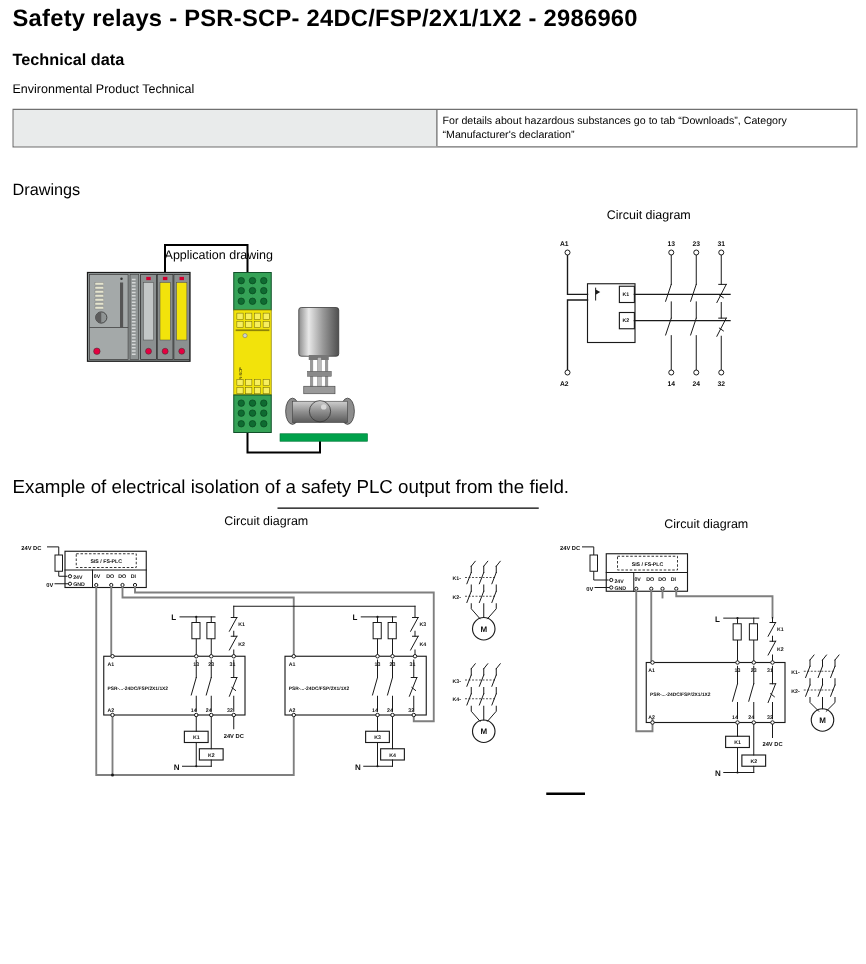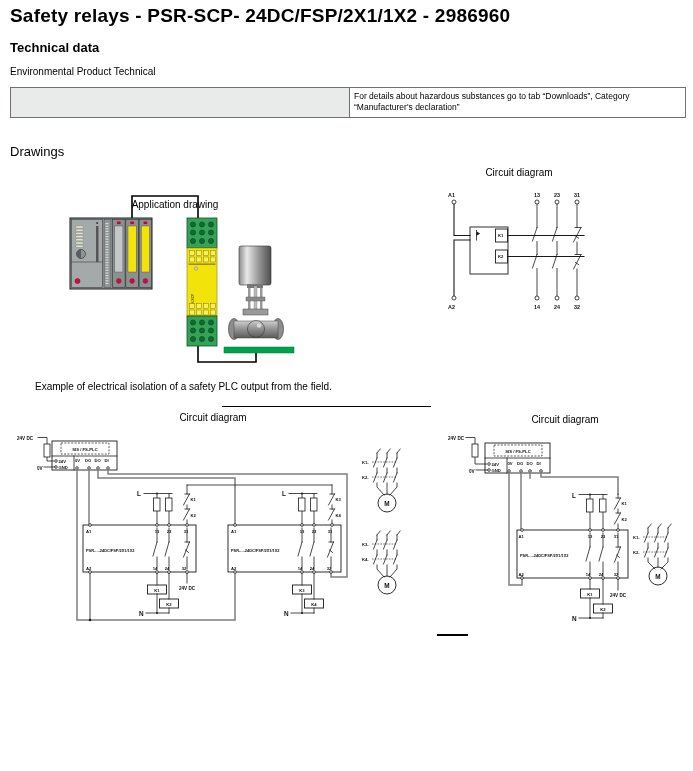--- a/index.html
+++ b/index.html
@@ -10,21 +10,21 @@
   .h3{left:10px;top:66px;font-size:10px;font-weight:400;}
   .h2b{left:10px;top:144px;font-size:13px;font-weight:400;}
   .ctable{left:10px;top:87px;width:674px;display:flex;border:1px solid #707070;}
   .ctable .cl{width:338px;background:#e9ebeb;border-right:1px solid #707070;}
   .ctable .cr{flex:1;padding:3px 4px 4px 4px;font-size:8.5px;line-height:1.3;}
   .caption{font-size:10px;text-align:center;}
   .cap-app{left:100px;top:167px;width:150px;margin-top:32px;}
   .cap-ct{left:444px;top:167px;width:150px;}
   .cap-cbl{left:138px;top:412px;width:150px;}
   .cap-cbr{left:490px;top:414px;width:150px;}
-  .note{left:10px;top:381px;font-size:10px;margin-left:25px;}
+  .note{left:10px;top:381px;font-size:15px;}
   .rule1{left:222px;top:406px;width:209px;height:1px;background:#000;}
   .rule2{left:437px;top:634px;width:31px;height:2px;background:#000;}
   svg{position:absolute;overflow:visible;}
   svg text{font-family:"Liberation Sans",sans-serif;fill:#111;}
   .blk{stroke:#1a1a1a;stroke-width:0.8;fill:none;stroke-linecap:square;}
   .blk2{stroke:#1a1a1a;stroke-width:1.1;fill:none;stroke-linecap:square;}
   .gry{stroke:#7f7f7f;stroke-width:1.5;fill:none;stroke-linecap:square;}
   .trm{fill:#fff;stroke:#1a1a1a;stroke-width:0.8;}
   .box{fill:none;stroke:#1a1a1a;stroke-width:0.9;}
   .dsh{fill:none;stroke:#1a1a1a;stroke-width:0.7;stroke-dasharray:2 1.4;}

